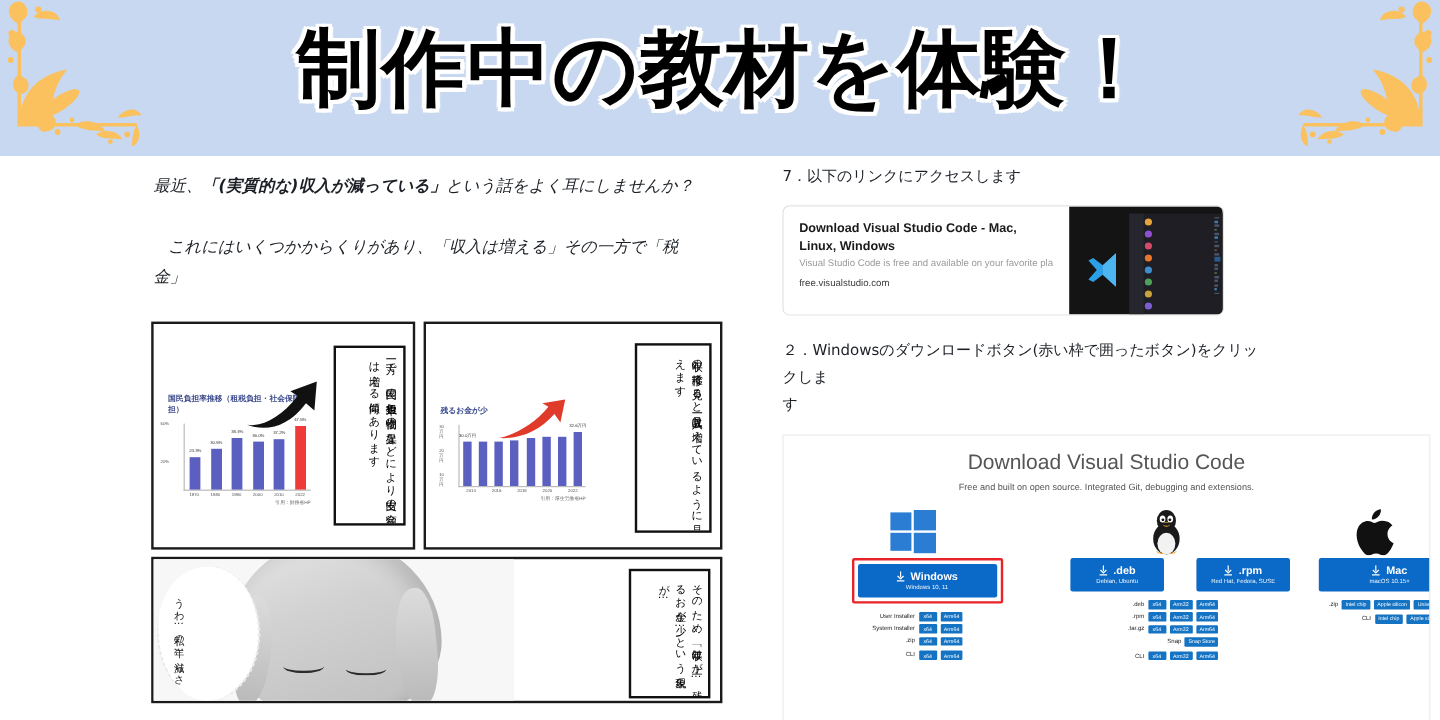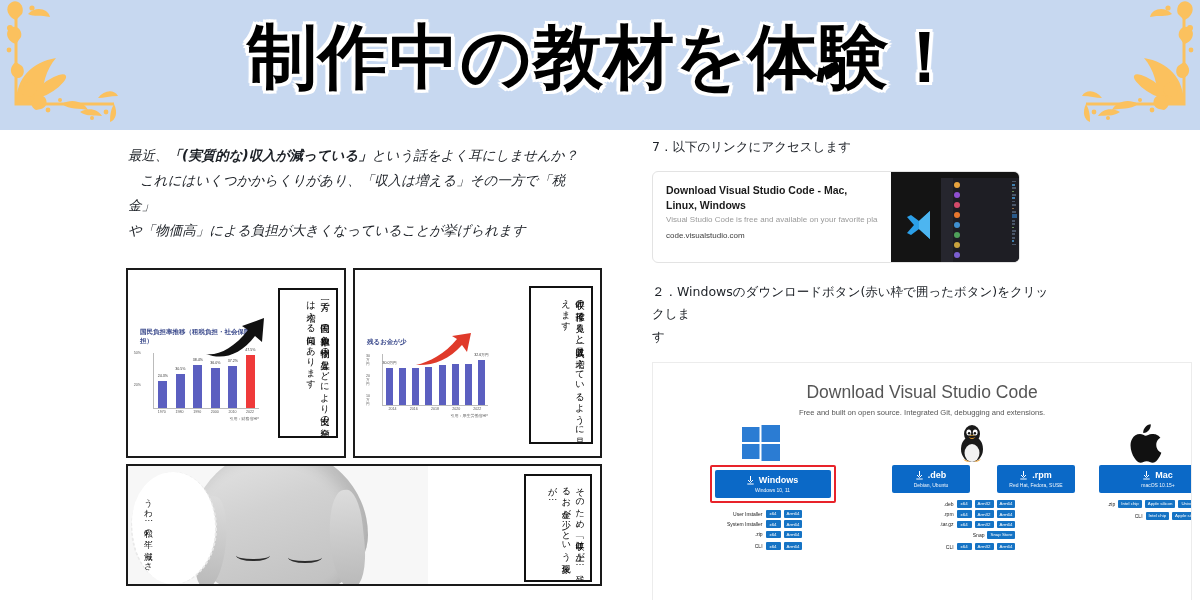--- a/index.html
+++ b/index.html
@@ -37,21 +37,21 @@
   .col-left  { position: absolute; left: 128px; top: 14px; width: 470px; font-style: italic; }
   .col-right { position: absolute; left: 652px; top: 6px;  width: 545px; }
 
   
   .lead {
     font-size: 13.5px; color: #1c2026; line-height: 1.75;
     font-family: "DejaVu Sans", "Liberation Sans", sans-serif;
   }
   .lead b { font-weight: bold; }
   .para {
-    font-size: 13.5px; color: #1c2026; line-height: 1.85;
+    margin-top: 26px; font-size: 13.5px; color: #1c2026; line-height: 1.85;
     font-family: "DejaVu Sans", "Liberation Sans", sans-serif;
     width: 448px;
   }
   .para .indent { margin-left: 12px; }
 
   
   .manga { position: absolute; left: 126px; top: 138px; width: 478px; height: 320px; }
   .manga-row { display: flex; gap: 7px; }
   .panel {
     position: relative; background: #fff; border: 2.5px solid #1a1a1a;
@@ -166,21 +166,21 @@
   .em-line { height: 1.6px; background: #555a66; margin-bottom: 1.4px; }
   .em-code { position: absolute; left: 71px; top: 3px; right: 2px; }
   .em-crow { height: 1.7px; margin-bottom: 1.7px; background: #4a5668; }
 
   
   .shot {
     margin-top: 14px; width: 540px; height: 240px; background: #fff;
     border: 1px solid #ececec; position: relative; overflow: hidden;
   }
   .shot-title {
-    text-align: center; margin-top: 19px;
+    text-align: center; margin-top: 12px;
     font-size: 17.5px; color: #555; font-weight: normal;
     font-family: "Liberation Sans", sans-serif;
   }
   .shot-sub { text-align: center; margin-top: 5px; font-size: 7.6px; color: #555; }
 
   .os-row { position: absolute; left: 0; right: 0; top: 58px; display: flex; }
   .os-col { flex: 1; display: flex; flex-direction: column; align-items: center; }
   .os-col.win { flex: 0 0 215px; }
   .os-col.lin { flex: 0 0 185px; }
   .os-col.mac { flex: 0 0 140px; }
@@ -276,21 +276,20 @@
   </div>
 
   <div class="content">
 
     <div class="col-left">
       <div class="lead">
         <span>最近、</span><b>「(実質的な)収入が減っている」</b><span>という話をよく耳にしませんか？</span>
       </div>
       <div class="para">
         <span class="indent">これにはいくつかからくりがあり、「収入は増える」その一方で「税金」</span><br>
-        <span>や「物価高」による負担が大きくなっていることが挙げられます</span>
       </div>
     </div>
 
     <div class="manga">
       <div class="manga-row">
 
         <div class="panel p1">
           <div class="mini-chart" style="left:12px; top:58px; width:128px;">
             <div class="mc-title" style="white-space:normal; width:120px;">国民負担率推移（租税負担・社会保障負担）</div>
             <div style="position:relative; margin-top:7px; margin-left:13px;">
@@ -395,21 +394,21 @@
     </div>
 
     <div class="col-right">
 
       <div class="step">7．以下のリンクにアクセスします</div>
 
       <div class="link-card">
         <div class="lc-body">
           <div class="lc-title">Download Visual Studio Code - Mac, Linux, Windows</div>
           <div class="lc-desc">Visual Studio Code is free and available on your favorite pla</div>
-          <div class="lc-url">code.visualstudio.com</div>
+          <div class="lc-url">free.visualstudio.com</div>
         </div>
         <div class="lc-thumb">
           <svg class="vscode-logo" width="34" height="34" viewBox="0 0 34 34">
             <path d="M30 3 L19 13 L11 7 L7 9 L14 17 L7 25 L11 27 L19 21 L30 31 Z" fill="#2b9fe8"></path>
             <path d="M19 13 L19 21 L30 31 L30 3 Z" fill="#4db5f0"></path>
           </svg>
           <div class="editor-mock">
             <div class="em-sidebar"></div>
             <div class="em-list">
               <div class="em-item">

